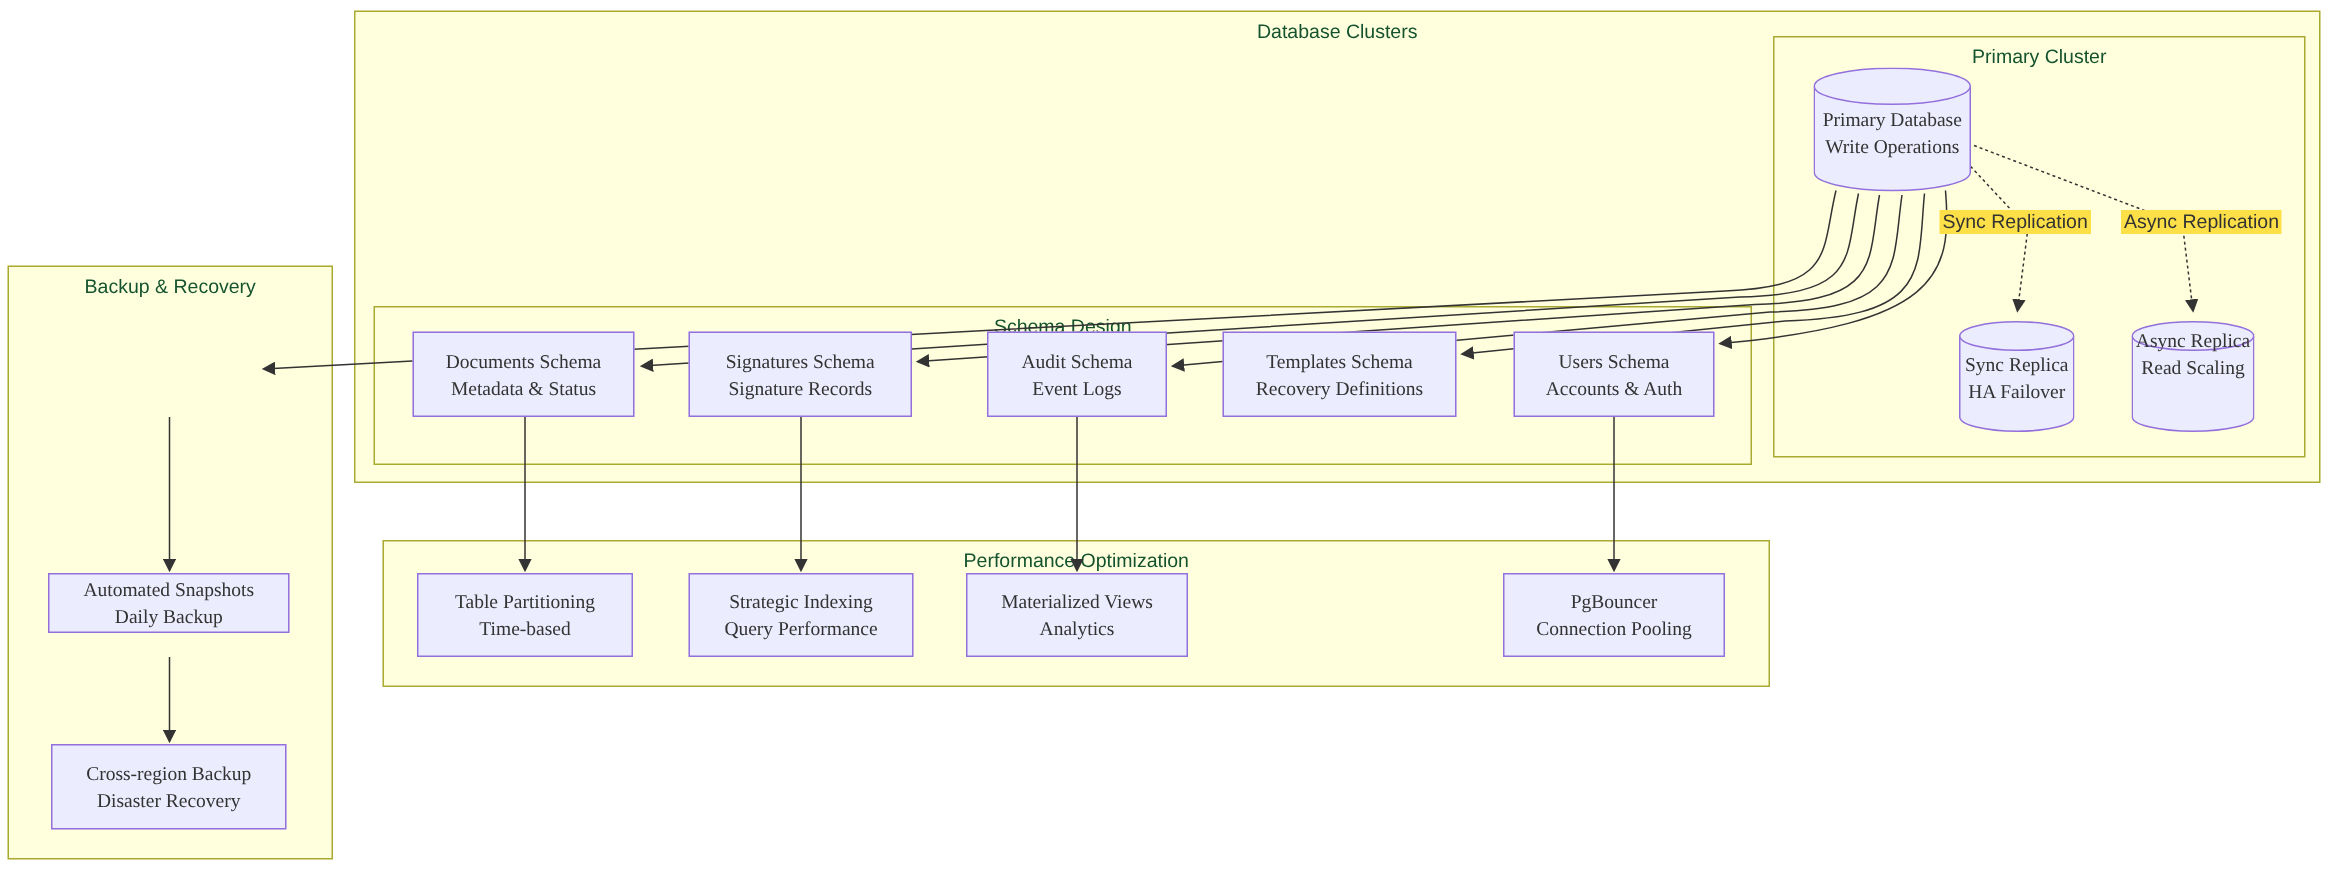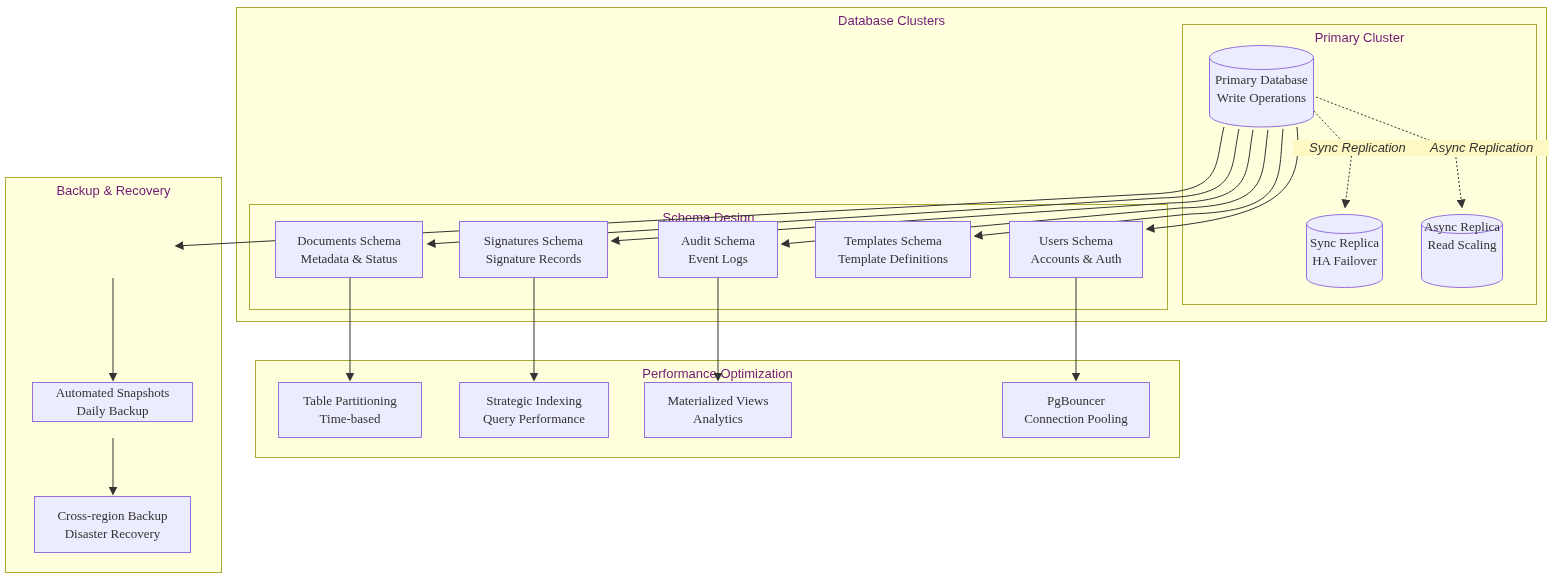--- a/index.html
+++ b/index.html
@@ -6,40 +6,40 @@
   html,body { background:#ffffff; }
   body { font-family:"Liberation Sans", sans-serif; color:#333; }
   .canvas {
     position:relative; width:1568px; height:586px; background:#ffffff; overflow:hidden;
   }
   .container {
     position:absolute; background:#ffffde; border:1px solid #aaaa33;
   }
   .container-title {
     position:absolute; top:5px; left:0; width:100%; text-align:center;
-    font-size:13px; color:#701a75; white-space:nowrap;
+    font-size:13px; color:#14532d; white-space:nowrap;
   }
   .edges { position:absolute; left:0; top:0; width:1568px; height:586px; }
   .node {
     position:absolute; background:#ECECFF; border:1px solid #9370DB;
     display:flex; flex-direction:column; align-items:center; justify-content:center;
     font-size:13px; line-height:18px; text-align:center; white-space:nowrap;font-family:Liberation Serif, serif;
   }
   .cylinder {
     position:absolute; background:transparent; border:none;
     justify-content:flex-start;
   }
   .cylinder svg { position:absolute; left:0; top:0; }
   .cyl-text {
     position:relative; z-index:2; display:flex; flex-direction:column;
     align-items:center; text-align:center; width:100%;
   }
   .edge-label {
-    position:absolute; background:#fef9c3; color:#333; font-size:13px;
-    padding:0 16px; line-height:16px; white-space:nowrap;font-style:italic;
+    position:absolute; background:#fde047; color:#333; font-size:13px;
+    padding:0 2px; line-height:16px; white-space:nowrap;
   }
 </style>
 </head>
 <body>
 
 <div class="canvas">
 
   <div class="container" style="left:236px; top:7px; width:1311px; height:315px;">
     <div class="container-title">Database Clusters</div>
   </div>
@@ -129,21 +129,21 @@
   <div class="node" style="left:459px; top:221px; width:149px; height:57px;">
     <span>Signatures Schema</span>
     <span>Signature Records</span>
   </div>
   <div class="node" style="left:658px; top:221px; width:120px; height:57px;">
     <span>Audit Schema</span>
     <span>Event Logs</span>
   </div>
   <div class="node" style="left:815px; top:221px; width:156px; height:57px;">
     <span>Templates Schema</span>
-    <span>Template Definitions</span>
+    <span>Recovery Definitions</span>
   </div>
   <div class="node" style="left:1009px; top:221px; width:134px; height:57px;">
     <span>Users Schema</span>
     <span>Accounts &amp; Auth</span>
   </div>
 
   <div class="node" style="left:32px; top:382px; width:161px; height:40px;">
     <span>Automated Snapshots</span>
     <span>Daily Backup</span>
   </div>

